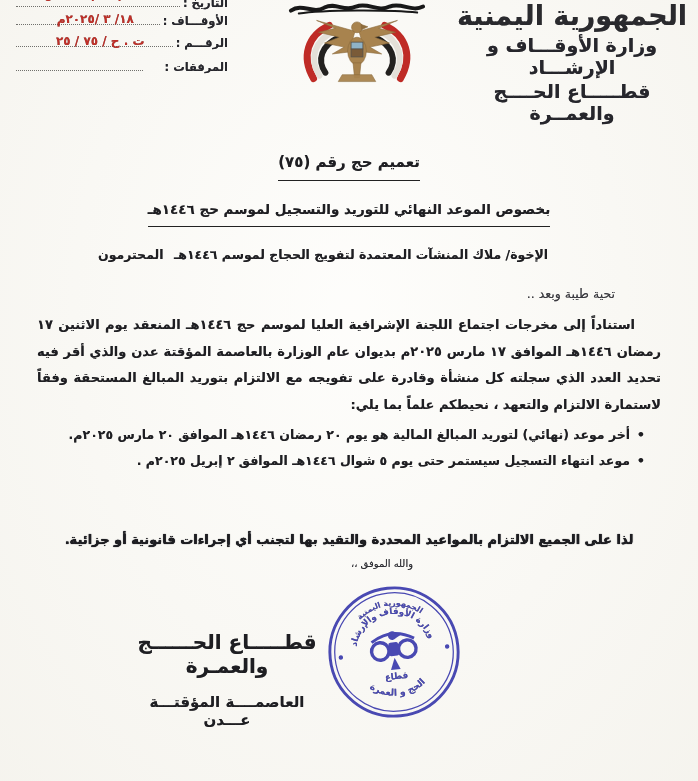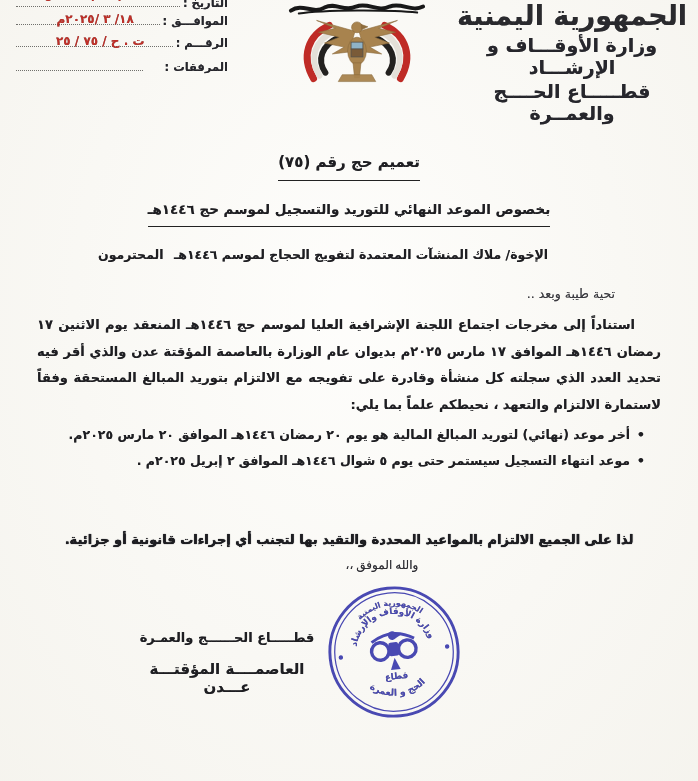--- a/index.html
+++ b/index.html
@@ -48,45 +48,45 @@
 
   .bullets { position:absolute; top:422px; right:53px; left:40px; list-style:none; }
   .bullets li { position:relative; padding-right:15px; font-size:12.5px; font-weight:700;
                 line-height:26px; text-align:justify; }
   .bullets li::before { content:"•"; position:absolute; right:0; top:0; font-size:13px; }
 
   .emphasis { position:absolute; top:532px; left:0; right:0; text-align:center; font-size:13px;
               font-weight:700; text-shadow:0 0 1px #15151a, 0 0 .5px #15151a; }
 
   .closing { position:absolute; top:558px; left:330px; width:104px; text-align:center;
-             font-size:12px; font-weight:400; color:#2e2e34;font-family:Liberation Serif, serif; }
+             font-size:10px; font-weight:400; color:#2e2e34; }
 
   
   .sig { position:absolute; top:630px; right:368px; width:206px; text-align:center; font-weight:700; }
-  .sig-sector { font-size:13px; }
+  .sig-sector { font-size:20px; }
   .sig-loc { font-size:15px; margin-top:15px; }
 
   
   .stamp { position:absolute; left:326px; top:584px; width:136px; height:136px;
            transform:rotate(-6deg); opacity:.93; }
 </style>
 </head>
 <body>
 
 <div class="page scan">
 
   <div class="meta">
     <div class="meta-row r1">
       <span class="mlabel">التاريخ :</span>
       <span class="dots">
         <span class="mvalue">١٨/ ٩ /١٤٤٦هـ</span>
       </span>
     </div>
     <div class="meta-row r2">
-      <span class="mlabel">الموافـــق :</span>
+      <span class="mlabel">الأوقـــاف :</span>
       <span class="dots">
         <span class="mvalue">١٨/ ٣ /٢٠٢٥م</span>
       </span>
     </div>
     <div class="meta-row r3">
       <span class="mlabel">الرقـــم :</span>
       <span class="dots">
         <span class="mvalue">ت . ح / ٧٥ / ٢٥</span>
       </span>
     </div>

